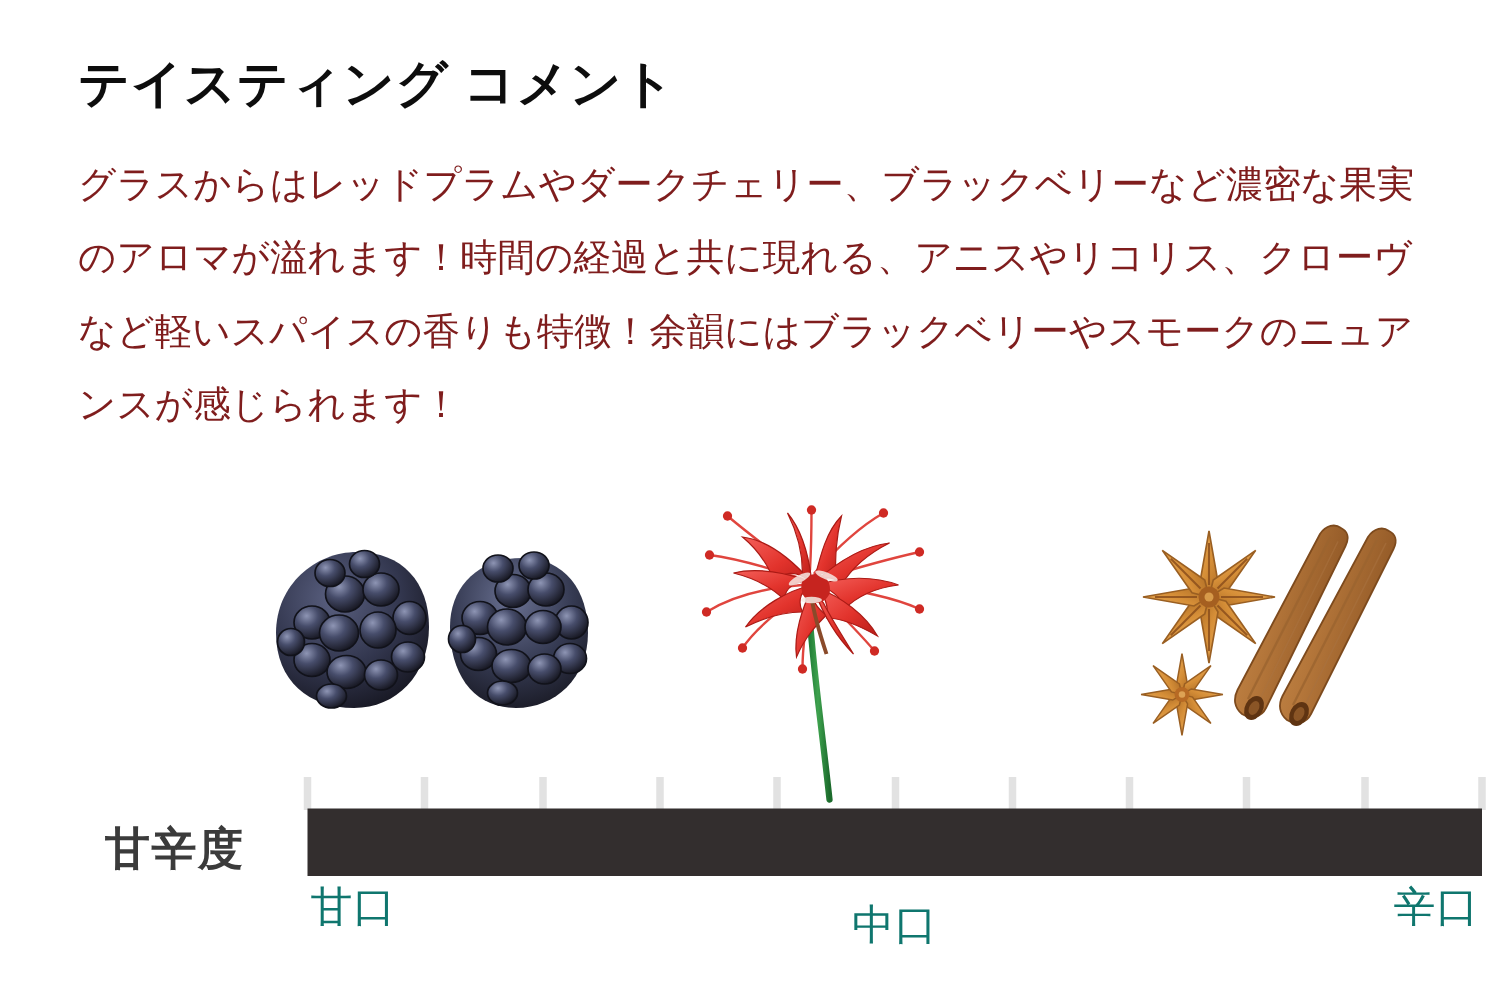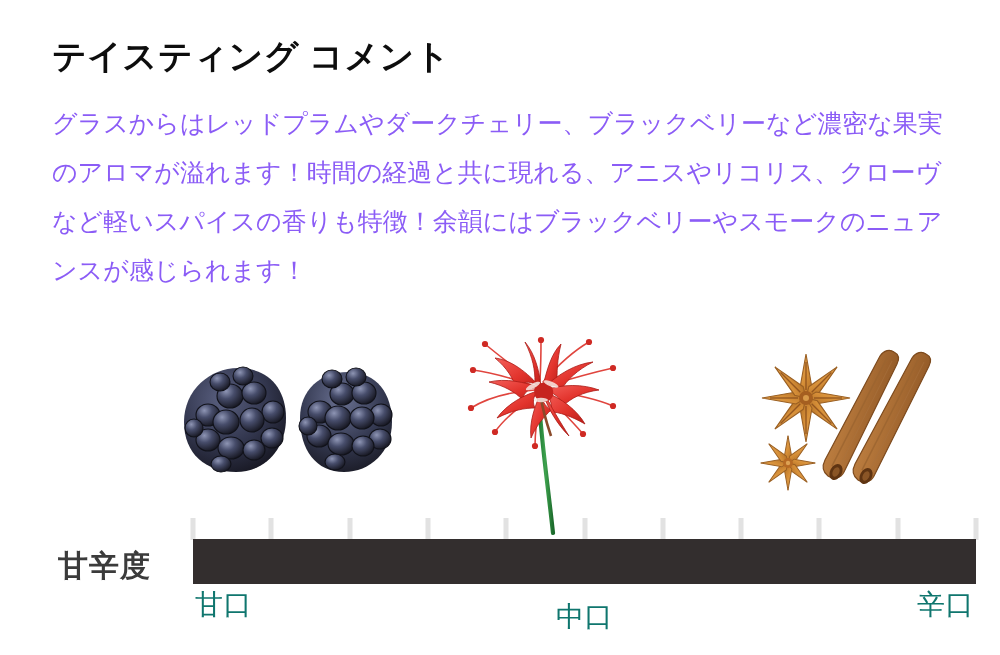--- a/index.html
+++ b/index.html
@@ -37,21 +37,21 @@
   }
 
   
   .tasting-body {
     position: absolute;
     left: 52px;
     top: 74px;
     width: 905px;
     font-size: 25px;
     line-height: 49px;
-    color: #8b5cf6;
+    color: #7f1d1d;
     text-align: left;
     font-weight: 400;
   }
 
   
   .illustrations {
     position: absolute;
     left: 0;
     top: 320px;
     width: 1000px;
@@ -64,21 +64,21 @@
 
   .illus-berries { left: 168px; top: 40px; width: 230px; height: 120px; }
   .illus-flower  { left: 455px; top: 8px;  width: 175px; height: 205px; }
   .illus-spice   { left: 748px; top: 28px; width: 210px; height: 145px; }
 
   .illus svg { display: block; width: 100%; height: 100%; overflow: visible; }
 
   
   .scale-block {
     position: absolute;
-    left: 0;
+    left: 12px;
     top: 518px;
     width: 800px;
     height: 120px;
   }
 
   .scale-label {
     position: absolute;
     left: 58px;
     top: 28px;
     font-size: 30px;

